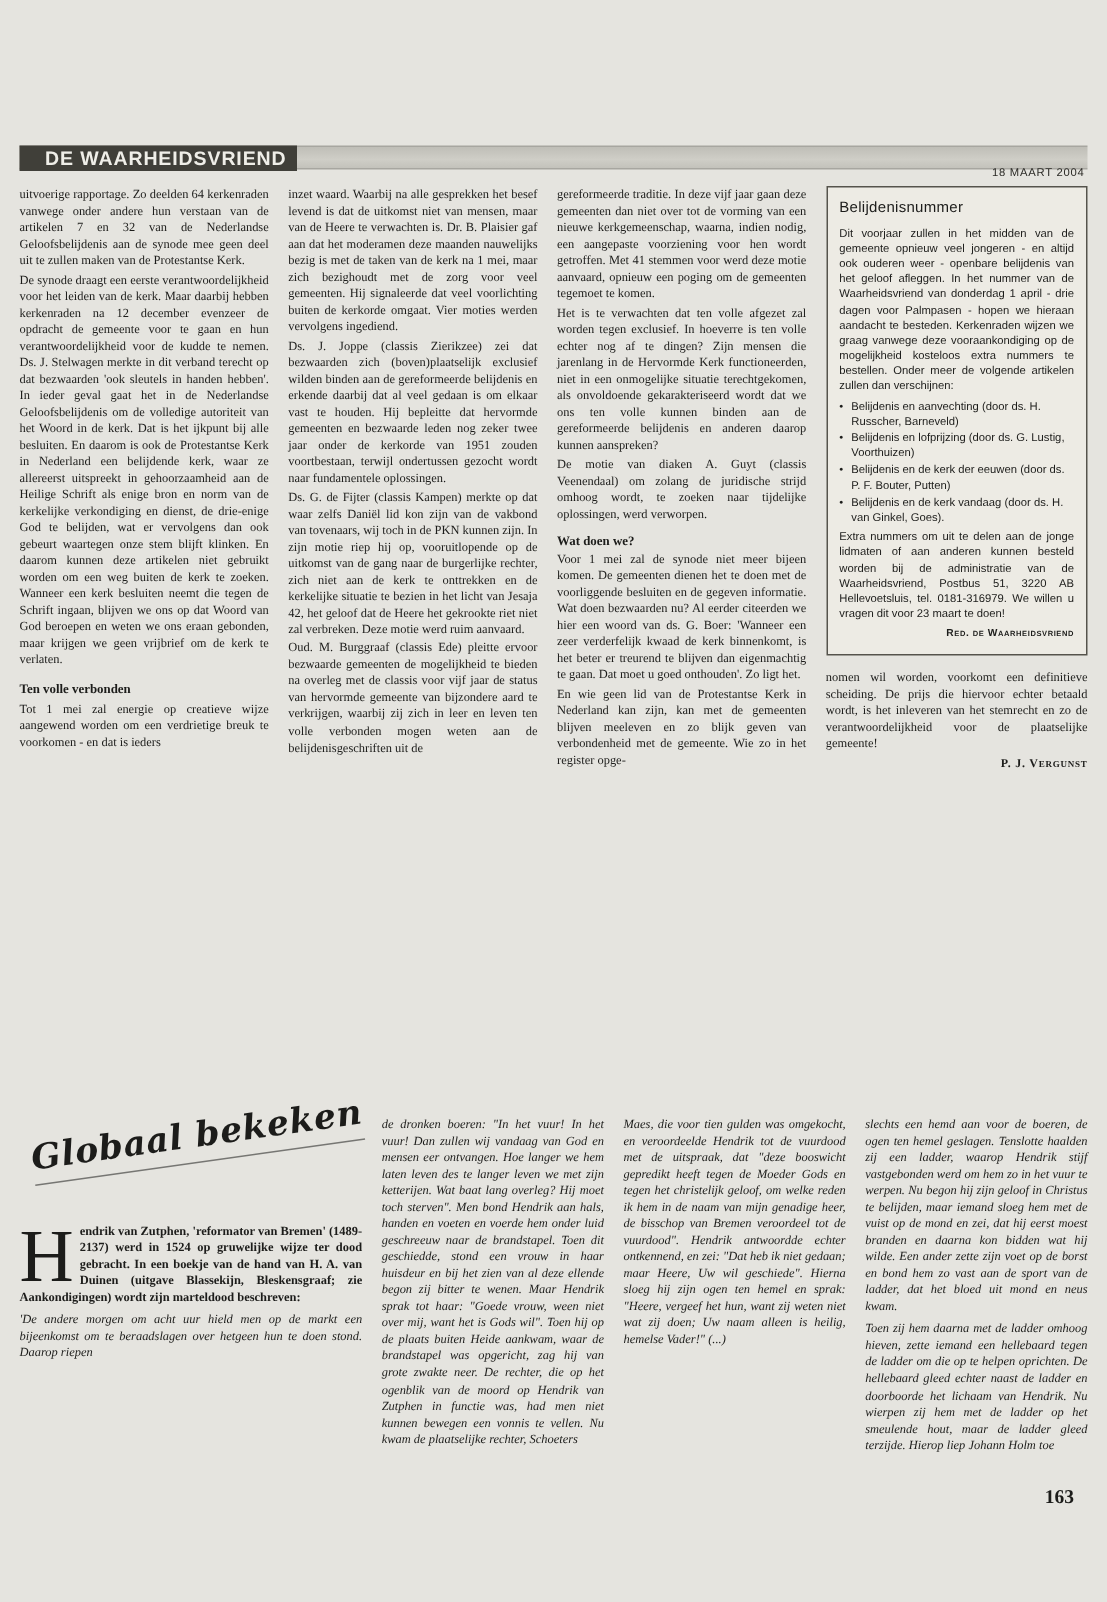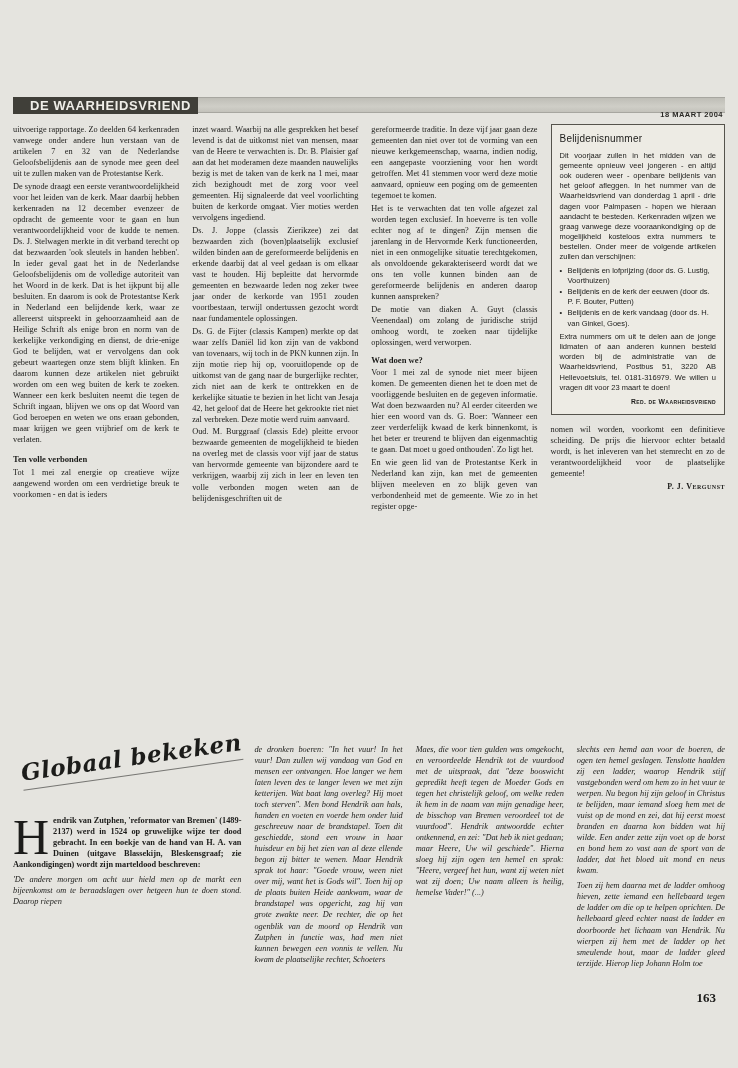--- a/index.html
+++ b/index.html
@@ -20,21 +20,21 @@
     border-top:1px solid #a7a6a0; border-bottom:1px solid #a7a6a0;
   }
   .masthead {
     background:#403f39; color:#efeee8;
     font-family:"Liberation Sans", sans-serif;
     font-size:13px; font-weight:bold; letter-spacing:0.6px;
     padding:2px 7px 2px 17px; line-height:1;
   }
   .issue-date {
     font-family:"Liberation Sans", sans-serif;
-    font-size:7.5px; font-weight:bold; letter-spacing:0.5px;
+    font-size:7.5px; font-weight:normal; letter-spacing:0.5px;
     color:#2b2a26; padding-right:2px;margin-top:19px;
   }
   
   .top-grid {
     position:absolute; top:124px; left:13px; right:13px;
     display:grid; grid-template-columns:1fr 1fr 1fr 1.05fr; column-gap:13px;
   }
   .bodycol { font-size:8.3px; line-height:1.33; text-align:justify; }
   .bodycol p { margin:0; }
   .bodycol p + p { margin-top:1.5px; }
@@ -138,20 +138,21 @@
       <div class="sec-head-mid">Wat doen we?</div>
       <p>Voor 1 mei zal de synode niet meer bijeen komen. De gemeenten dienen het te doen met de voorliggende besluiten en de gegeven informatie. Wat doen bezwaarden nu? Al eerder citeerden we hier een woord van ds. G. Boer: 'Wanneer een zeer verderfelijk kwaad de kerk binnenkomt, is het beter er treurend te blijven dan eigenmachtig te gaan. Dat moet u goed onthouden'. Zo ligt het.</p>
       <p>En wie geen lid van de Protestantse Kerk in Nederland kan zijn, kan met de gemeenten blijven meeleven en zo blijk geven van verbondenheid met de gemeente. Wie zo in het register opge-</p>
     </div>
 
     <div>
       <div class="sidebar-box">
         <div class="sidebar-title">Belijdenisnummer</div>
         <p>Dit voorjaar zullen in het midden van de gemeente opnieuw veel jongeren - en altijd ook ouderen weer - openbare belijdenis van het geloof afleggen. In het nummer van de Waarheidsvriend van donderdag 1 april - drie dagen voor Palmpasen - hopen we hieraan aandacht te besteden. Kerkenraden wijzen we graag vanwege deze vooraankondiging op de mogelijkheid kosteloos extra nummers te bestellen. Onder meer de volgende artikelen zullen dan verschijnen:</p>
         <div class="sidebar-bullets">
+          <div class="sidebar-bullet">Belijdenis en aanvechting (door ds. H. Russcher, Barneveld)</div>
           <div class="sidebar-bullet">Belijdenis en lofprijzing (door ds. G. Lustig, Voorthuizen)</div>
           <div class="sidebar-bullet">Belijdenis en de kerk der eeuwen (door ds. P. F. Bouter, Putten)</div>
           <div class="sidebar-bullet">Belijdenis en de kerk vandaag (door ds. H. van Ginkel, Goes).</div>
         </div>
         <p class="sidebar-outro">Extra nummers om uit te delen aan de jonge lidmaten of aan anderen kunnen besteld worden bij de administratie van de Waarheidsvriend, Postbus 51, 3220 AB Hellevoetsluis, tel. 0181-316979. We willen u vragen dit voor 23 maart te doen!</p>
         <div class="sidebar-sign">Red. de Waarheidsvriend</div>
       </div>
       <div class="bodycol col4-cont">
         <p>nomen wil worden, voorkomt een definitieve scheiding. De prijs die hiervoor echter betaald wordt, is het inleveren van het stemrecht en zo de verantwoordelijkheid voor de plaatselijke gemeente!</p>
         <div class="author-sign">P. J. Vergunst</div>

